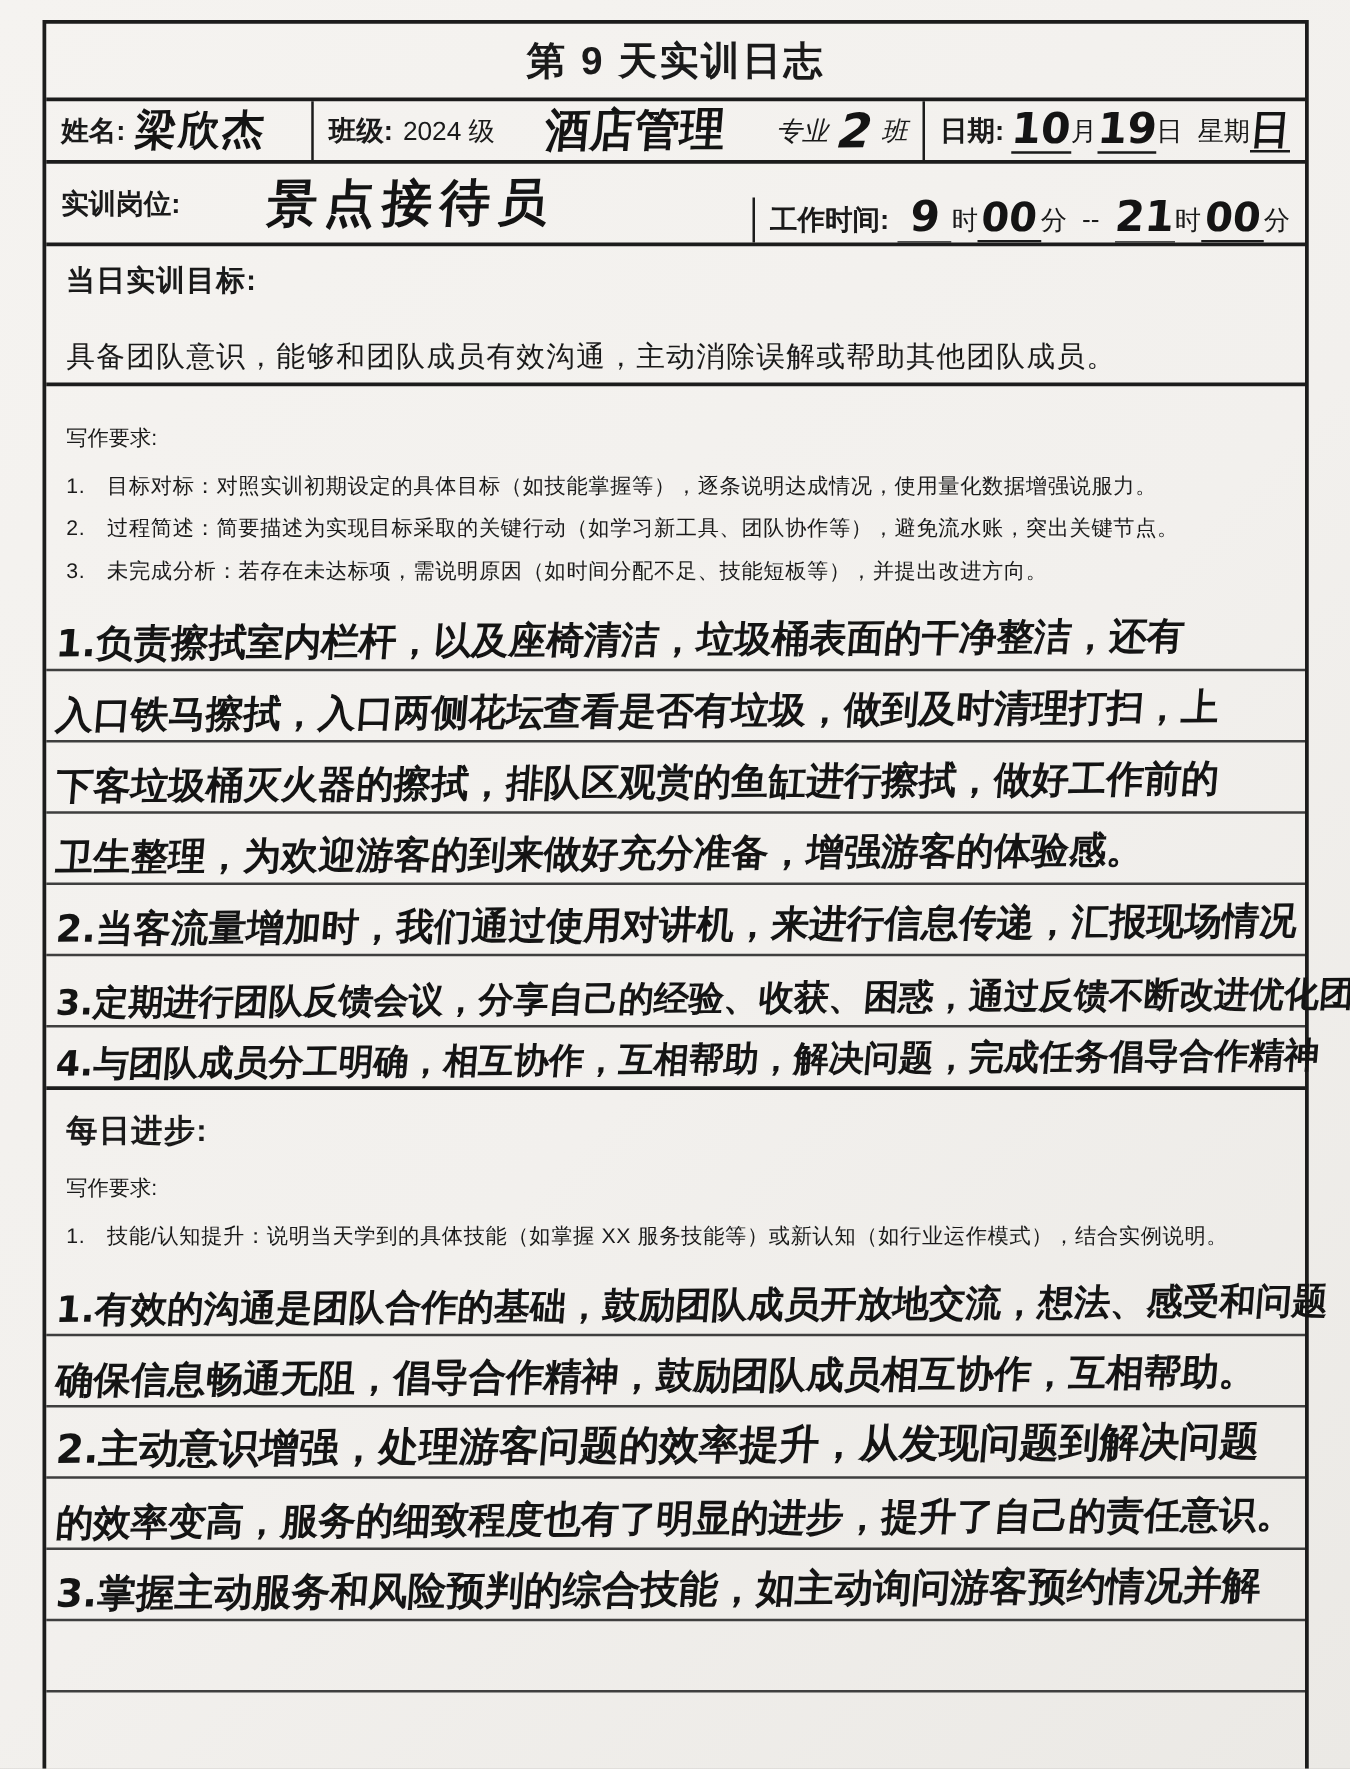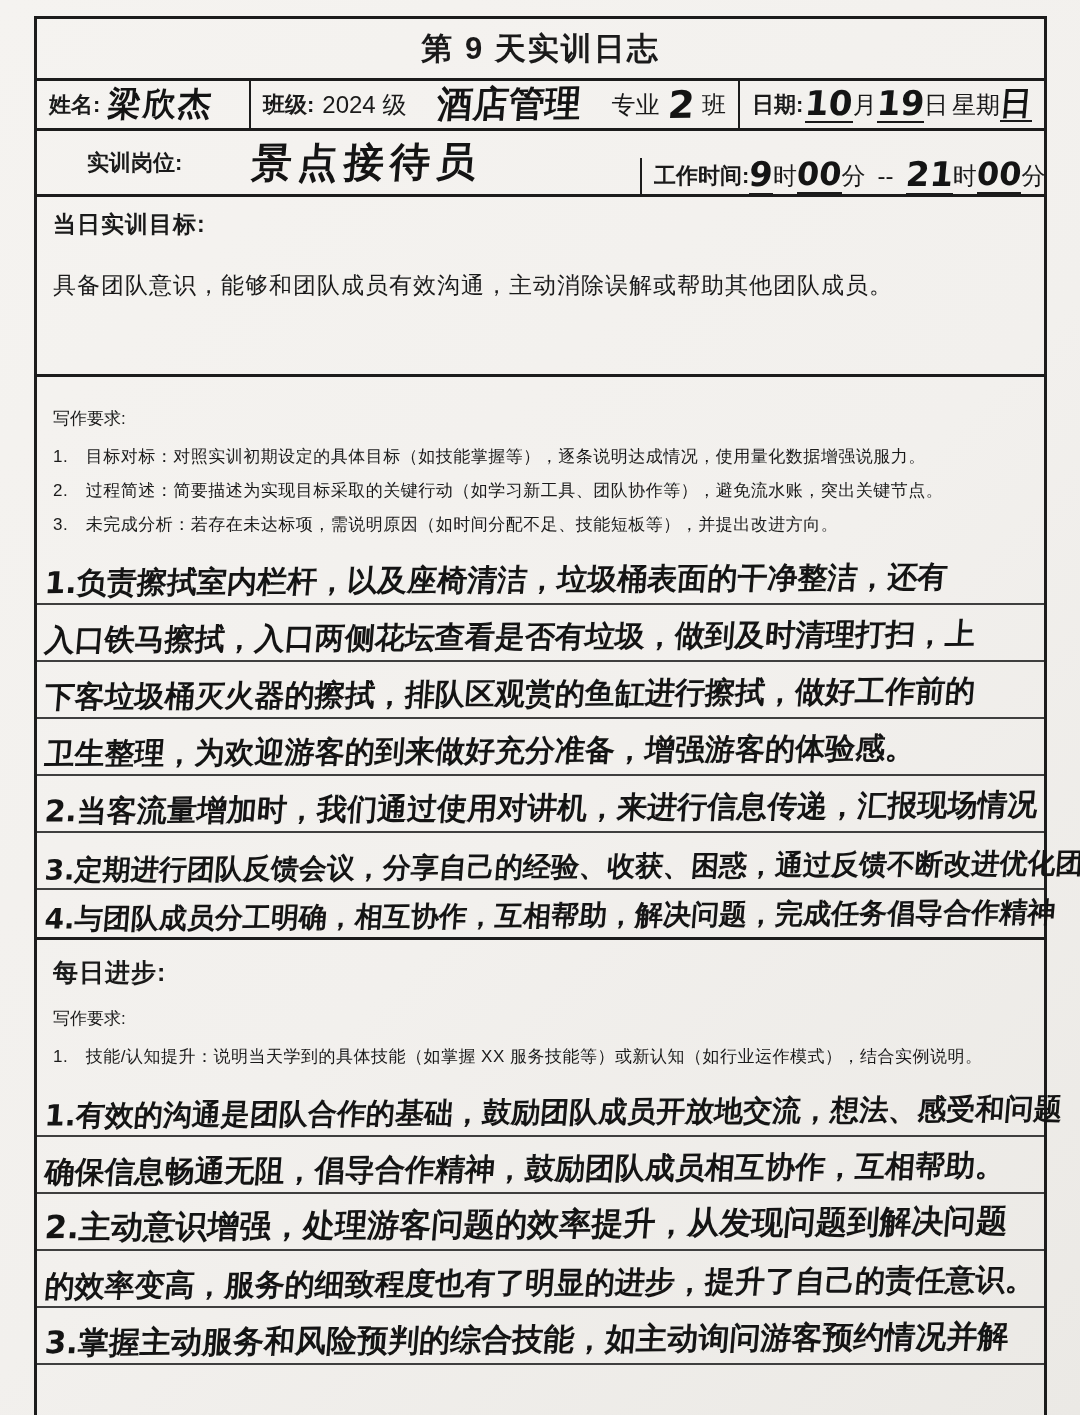--- a/index.html
+++ b/index.html
@@ -24,43 +24,43 @@
     font-size:31px; font-weight:bold; letter-spacing:2px;
   }
   .row { display:flex; border-bottom:3px solid #1c1c1c; }
   .row-1 { height:50px; }
   .row-2 { height:66px; }
   .cell { display:flex; align-items:center; padding:0 12px; overflow:hidden; }
   .cell + .cell { border-left:2px solid #1c1c1c; }
   .c-name { width:212px; }
   .c-class { width:489px;text-align:right; }
   .c-date { flex:1; }
-  .c-pos { width:565px;margin-left:38px; }
+  .c-pos { width:565px; }
   .c-time { flex:1;margin-top:27px; }
   .lbl { font-weight:bold; font-size:22px; white-space:nowrap; }
-  .printed { font-size:24px; white-space:nowrap; }
+  .printed { font-size:21px; white-space:nowrap; }
   
   .hw {
     font-family:"DejaVu Sans", sans-serif;
     font-weight:bold; color:#141414;
     transform:skewX(-5deg) rotate(-0.4deg);
     display:inline-block; white-space:nowrap;
   }
   .hw-big { font-size:33px; letter-spacing:2px; }
   .blank {
     display:inline-block; border-bottom:2px solid #1a1a1a;
     text-align:center; line-height:1.05;
   }
   .blank .hw { transform:skewX(-5deg); }
   .gap-s { width:8px; display:inline-block; }
   
   .section { border-bottom:3px solid #1c1c1c; }
   .sec-pad { padding:12px 16px 0 16px; }
   .sec-title { font-size:25px; font-weight:bold; letter-spacing:1px; }
-  .goal-section { height:180px; }
+  .goal-section { height:112px; }
   .goal-text { font-size:23px; margin-top:30px; letter-spacing:1px; }
   .req-label { font-size:17px; margin-top:18px; }
   .req-line { font-size:17px; line-height:34px; letter-spacing:0.5px; white-space:nowrap; }
   .req-block { margin-top:10px; }
   
   .hw-area { margin-top:6px; }
   .hw-line {
     height:57px; border-bottom:2px solid #3f3f3f;
     display:flex; align-items:flex-end; padding:0 0 2px 8px;
     overflow:visible; white-space:nowrap;
@@ -85,21 +85,21 @@
         <span class="gap-s"></span>
         <span class="hw hw-big">梁欣杰</span>
       </div>
       <div class="cell c-class" style="justify-content:space-between;">
         <span style="display:flex; align-items:center;">
           <span class="lbl">班级:</span>
           <span class="gap-s"></span>
           <span class="printed">2024 级</span>
         </span>
         <span class="hw" style="font-size:36px;">酒店管理</span>
-        <span style="display:flex; align-items:center;">
+        <span style="display:flex; align-items:center;font-style:italic;">
           <span class="printed">专业</span>
           <span class="gap-s"></span>
           <span class="hw" style="font-size:38px;">2</span>
           <span class="gap-s"></span>
           <span class="printed">班</span>
         </span>
       </div>
       <div class="cell c-date">
         <span class="lbl">日期:</span>
         <span class="gap-s"></span>

